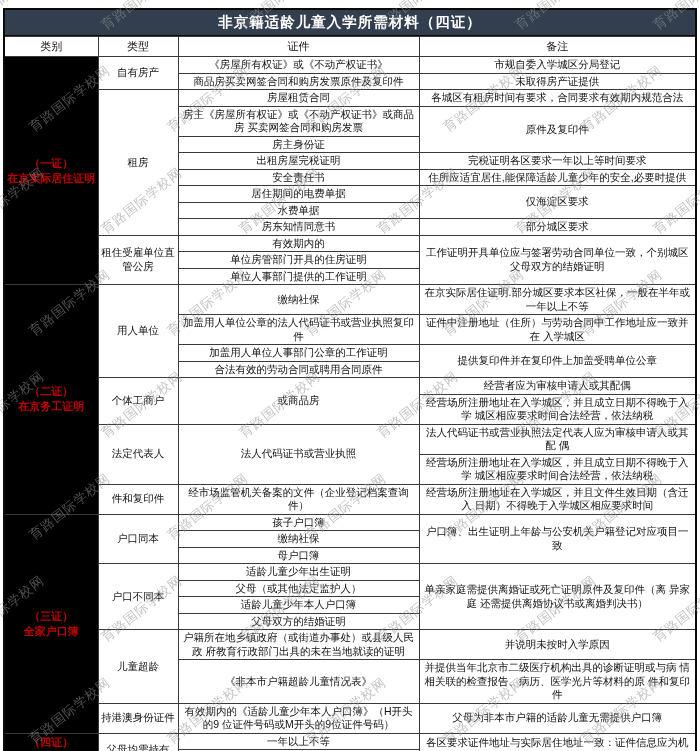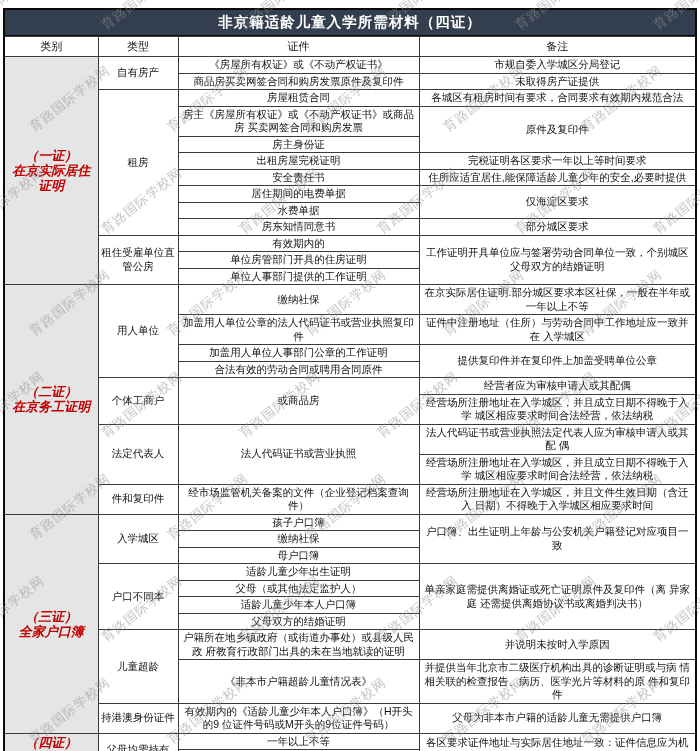--- a/index.html
+++ b/index.html
@@ -21,21 +21,21 @@
   col.c-type{width:80px;}
   col.c-cert{width:241px;}
   th,td{
     border:1px solid #3a3a3a;
     font-size:10.5px;line-height:13.5px;
     text-align:center;vertical-align:middle;
     padding:1px 2px;overflow:hidden;
   }
   th{font-weight:normal;font-size:11px;height:17px;background:#fff;margin-top:44px;}
   td.cat{
-    color:#c00000;font-weight:bold;font-size:13px;line-height:15px;background:#e5e5e5;font-style:italic;
+    color:#c00000;font-weight:bold;font-size:11px;line-height:15px;background:#000000;
   }
   
   .wm-layer{position:absolute;left:0;top:0;width:700px;height:751px;pointer-events:none;z-index:5;overflow:hidden;}
   .wm{
     position:absolute;white-space:nowrap;font-size:13px;color:rgba(145,145,150,0.55);
     transform:rotate(-38deg);letter-spacing:1px;
   }
 </style>
 </head>
 <body>
@@ -155,21 +155,21 @@
         <td>件和复印件</td>
         <td>经市场监管机关备案的文件（企业登记档案查询件）</td>
         <td>经营场所注册地址在入学城区，并且文件生效日期（含迁入 日期）不得晚于入学城区相应要求时间</td>
       </tr>
 
       <tr>
         <td class="cat" rowspan="10">
           <div>（三证）</div>
           <div>全家户口簿</div>
         </td>
-        <td rowspan="3">入学城区</td>
+        <td rowspan="3">户口同本</td>
         <td>孩子户口簿</td>
         <td rowspan="3">户口簿、出生证明上年龄与公安机关户籍登记对应项目一致</td>
       </tr>
       <tr>
         <td>缴纳社保</td>
       </tr>
       <tr>
         <td>母户口簿</td>
       </tr>
       <tr>

